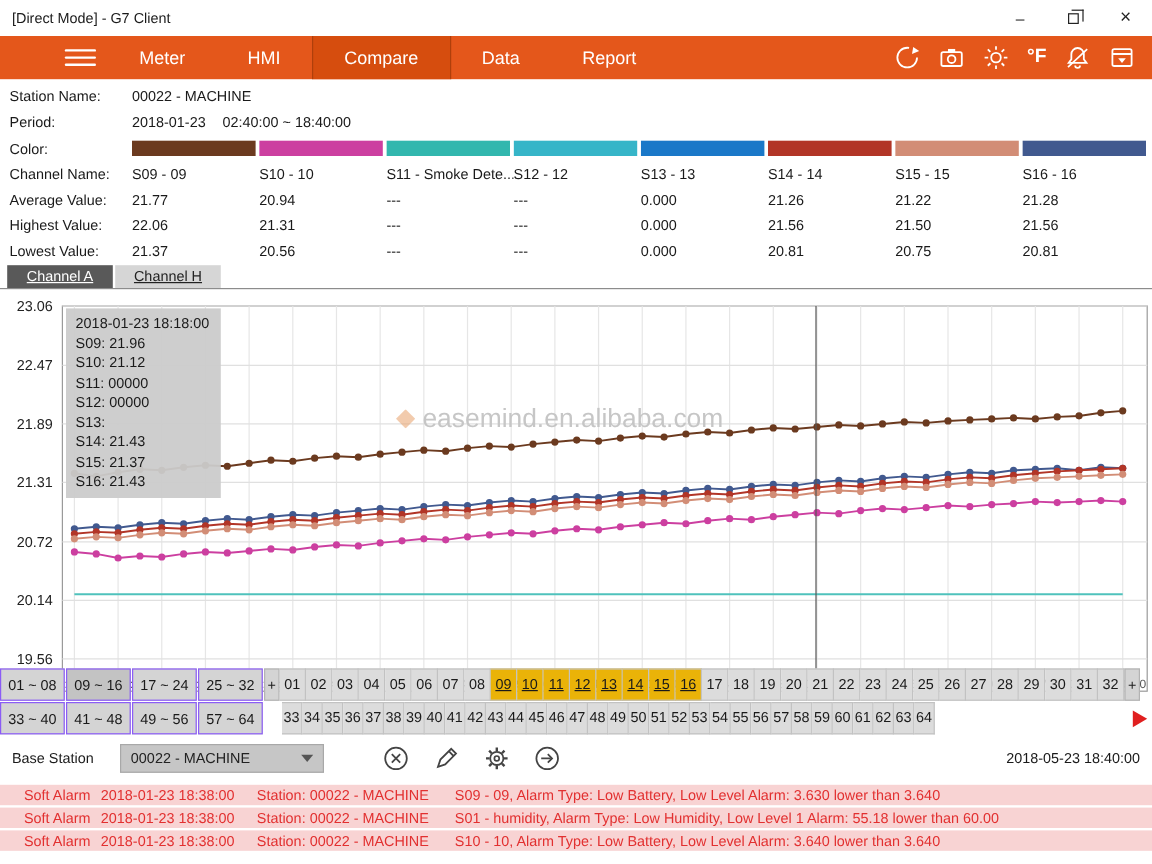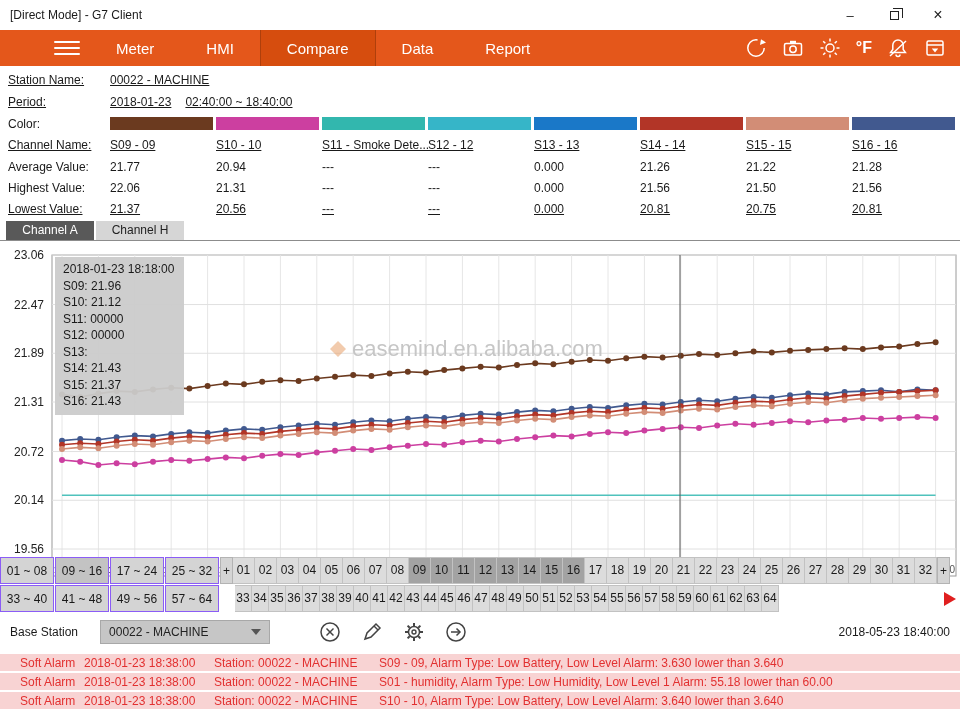--- a/index.html
+++ b/index.html
@@ -24,30 +24,30 @@
   .nav-tab { padding:0 26px; display:flex; align-items:center; color:#fff; font-size:15px; }
   .nav-tab.active { background:#D64D0E; border-left:1px solid rgba(0,0,0,.18);
     border-right:1px solid rgba(0,0,0,.18); }
   .nav-icons { margin-left:auto; display:flex; align-items:center; gap:15px; padding-right:14px; }
   .nav-icons svg { display:block; }
   .degF { color:#fff; font-size:16px; font-weight:bold; }
 
   
   .info { font-size:12px; padding-top:3px; }
   .info-row { display:flex; align-items:center; height:21px; }
-  .info-row.tall { height:22px;text-decoration:underline; }
+  .info-row.tall { height:22px; }
   .info-label { width:110px; padding-left:8px; flex:none; }
   .info-cols { display:flex; flex:1; }
   .ch-col { width:106px; flex:none; white-space:nowrap; overflow:hidden; }
   .color-bar { height:13px; margin-right:3px; }
   .period-date { margin-right:14px; }
 
   
   .ch-tabs { height:20px; display:flex; gap:2px; padding-left:6px; align-items:flex-end; }
-  .ch-tab { width:88px; height:19px; line-height:19px; text-align:center; font-size:12px; }
+  .ch-tab { width:88px; height:19px; line-height:19px; text-align:center; font-size:12px;text-decoration:underline; }
   .ch-tab.active { background:#595959; color:#fff; }
   .ch-tab.inactive { background:#D6D6D6; color:#222; }
 
   
   .chart-wrap { position:relative; height:345px; border-top:1px solid #8c8c8c; }
   .tooltip { position:absolute; left:55px; top:16px; background:rgba(203,203,203,.95);
     font-size:12px; line-height:16.5px; padding:4px 10px 5px 8px; z-index:4; min-width:118px; }
   .watermark { position:absolute; left:330px; top:95px; font-size:22px; color:#c6c6c6;
     z-index:1; display:flex; align-items:center; gap:6px; }
   .wm-logo { width:16px; height:16px; background:#e8a06a; opacity:.55;
@@ -59,21 +59,21 @@
   .sel-group { width:54px; flex:none; background:#D4D4D4; border:1px solid #8b5cf6;
     margin-right:1px; display:flex; align-items:center; justify-content:center; }
   .sel-group.active { background:#C3C3C3; }
   .sel-plus { width:13px; flex:none; background:#D4D4D4; border:1px solid #b3b3b3;
     display:flex; align-items:center; justify-content:center; }
   .sel-spacer { width:15px; flex:none; }
   .sel-num { flex:none; background:#DCDCDC; border:1px solid #c2c2c2; border-left:none;
     text-align:center; line-height:25px; }
   .row1 .sel-num { width:22px; }
   .row2 .sel-num { width:17px; }
-  .sel-num.selected { background:#a3a3a3; }
+  .sel-num.selected { background:#eab308;text-decoration:underline; }
   .next-arrow-wrap { margin-left:auto; display:flex; align-items:center; padding-right:4px; }
   .next-arrow { width:0; height:0; border-top:7px solid transparent;
     border-bottom:7px solid transparent; border-left:12px solid #E01F1F; }
 
   
   .basebar { height:38px; display:flex; align-items:center; padding:0 10px; font-size:12px; }
   .dropdown { width:170px; height:24px; background:#C6C6C6; border:1px solid #a8a8a8;
     margin-left:22px; display:flex; align-items:center; padding:0 8px; color:#222; }
   .dd-chevron { margin-left:auto; width:0; height:0; border-left:5px solid transparent;
     border-right:5px solid transparent; border-top:6px solid #555; }

